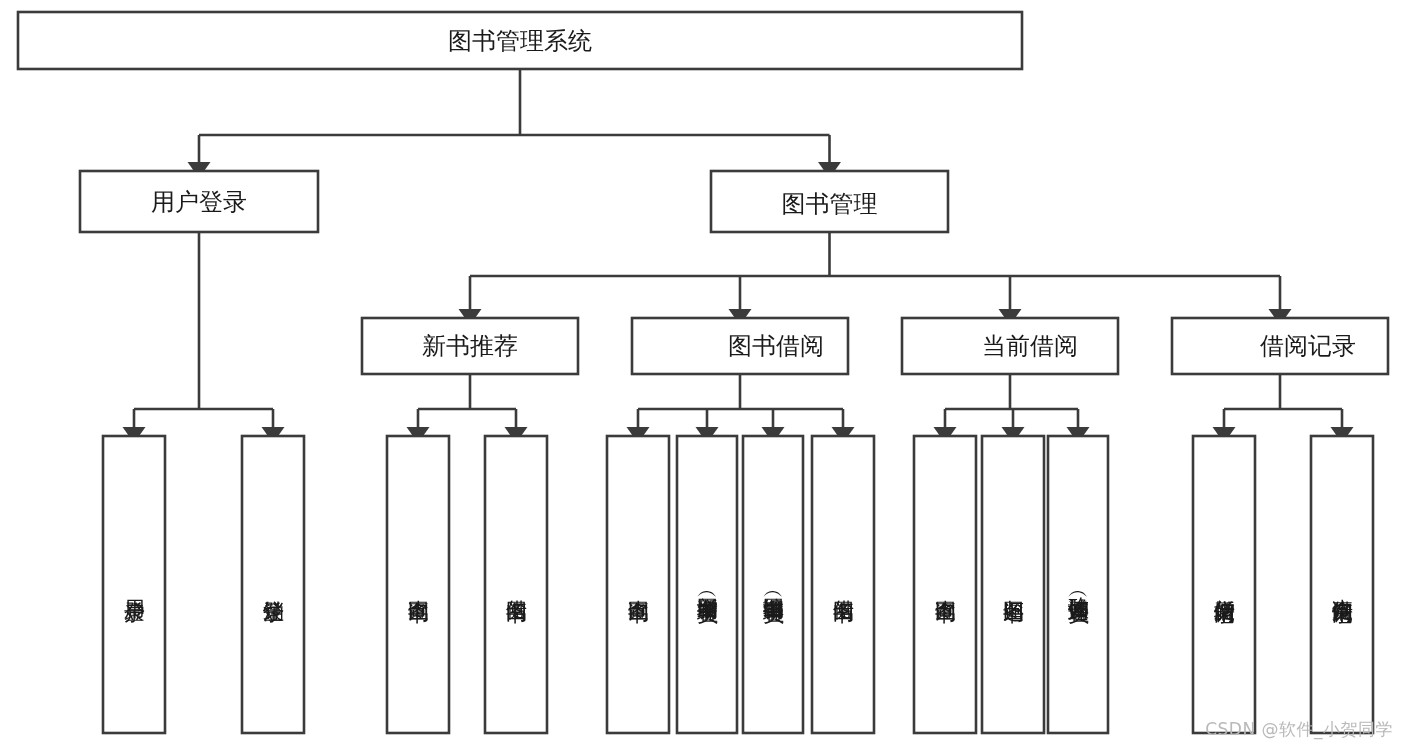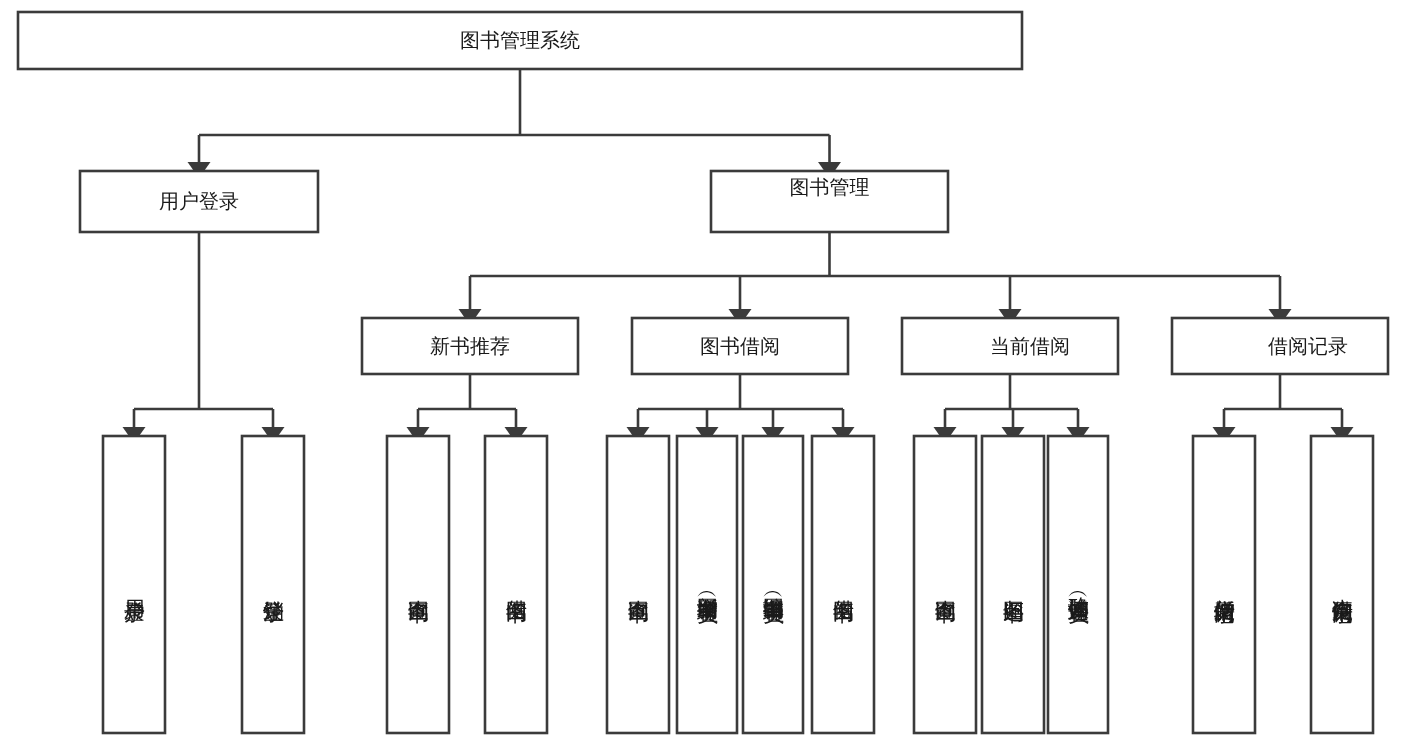--- a/index.html
+++ b/index.html
@@ -47,21 +47,21 @@
     font-family: "DejaVu Sans", "Liberation Sans", sans-serif;
     white-space: nowrap;
     pointer-events: none;
   }
   .htext-wrap {
     position: absolute;
     display: flex;
     align-items: center;
     justify-content: center;
     color: #1a1a1a;
-    font-size: 20px;
+    font-size: 24px;
     font-family: "DejaVu Sans", "Liberation Sans", sans-serif;
     white-space: nowrap;
     pointer-events: none;
   }
   .connector {
     fill: none;
     stroke: #3b3b3b;
     stroke-width: 2.6;
     stroke-linecap: butt;
     stroke-linejoin: miter;
@@ -145,33 +145,34 @@
         <rect x="982" y="436" width="62" height="297" class="node-rect"></rect>
         <rect x="1048" y="436" width="60" height="297" class="node-rect"></rect>
         <rect x="1193" y="436" width="62" height="297" class="node-rect"></rect>
         <rect x="1311" y="436" width="62" height="297" class="node-rect"></rect>
       </g>
   </svg>
 
   <div id="labels-layer">
       <div class="htext-wrap" style="left: 18px; top: 12px; width: 1004px; height: 57px;">图书管理系统</div>
       <div class="htext-wrap" style="left: 80px; top: 171px; width: 238px; height: 61px;">用户登录</div>
-      <div class="htext-wrap" style="left: 711px; top: 157px; width: 237px; height: 61px;">图书管理</div>
+      <div class="htext-wrap" style="left: 711px; top: 173px; width: 237px; height: 61px;">图书管理</div>
       <div class="htext-wrap" style="left: 362px; top: 318px; width: 216px; height: 56px;">新书推荐</div>
-      <div class="htext-wrap" style="left: 632px; top: 318px; width: 216px; height: 56px;">图书借阅</div>
+      <div class="htext-wrap" style="left: 632px; top: 318px; width: 216px; height: 56px; padding-left: 36px;">图书借阅</div>
       <div class="htext-wrap" style="left: 902px; top: 318px; width: 256px; height: 56px;">当前借阅</div>
       <div class="htext-wrap" style="left: 1172px; top: 318px; width: 216px; height: 56px; margin-left: 28px;">借阅记录</div>
       <div class="vtext-wrap" style="left: 103px; top: 436px; width: 62px; height: 297px;">用户登录</div>
       <div class="vtext-wrap" style="left: 242px; top: 436px; width: 62px; height: 297px;">注销登录</div>
       <div class="vtext-wrap" style="left: 387px; top: 436px; width: 62px; height: 297px;">查询图书</div>
       <div class="vtext-wrap" style="left: 485px; top: 436px; width: 62px; height: 297px;">借阅图书</div>
       <div class="vtext-wrap" style="left: 607px; top: 436px; width: 62px; height: 297px;">查询图书</div>
       <div class="vtext-wrap" style="left: 677px; top: 436px; width: 60px; height: 297px;">新增图书（管理员）</div>
       <div class="vtext-wrap" style="left: 743px; top: 436px; width: 60px; height: 297px;">编辑图书（管理员）</div>
       <div class="vtext-wrap" style="left: 812px; top: 436px; width: 62px; height: 297px;">借阅图书</div>
       <div class="vtext-wrap" style="left: 914px; top: 436px; width: 62px; height: 297px;">查询图书</div>
       <div class="vtext-wrap" style="left: 982px; top: 436px; width: 62px; height: 297px;">归还图书</div>
       <div class="vtext-wrap" style="left: 1048px; top: 436px; width: 60px; height: 297px;">确认归还（管理员）</div>
       <div class="vtext-wrap" style="left: 1193px; top: 436px; width: 62px; height: 297px;">新增借阅记录</div>
       <div class="vtext-wrap" style="left: 1311px; top: 436px; width: 62px; height: 297px;">查询借阅记录</div>
     </div>
 
+  <div id="watermark">CSDN @软件_小贺同学</div>
 </div>
 
 </body></html>

